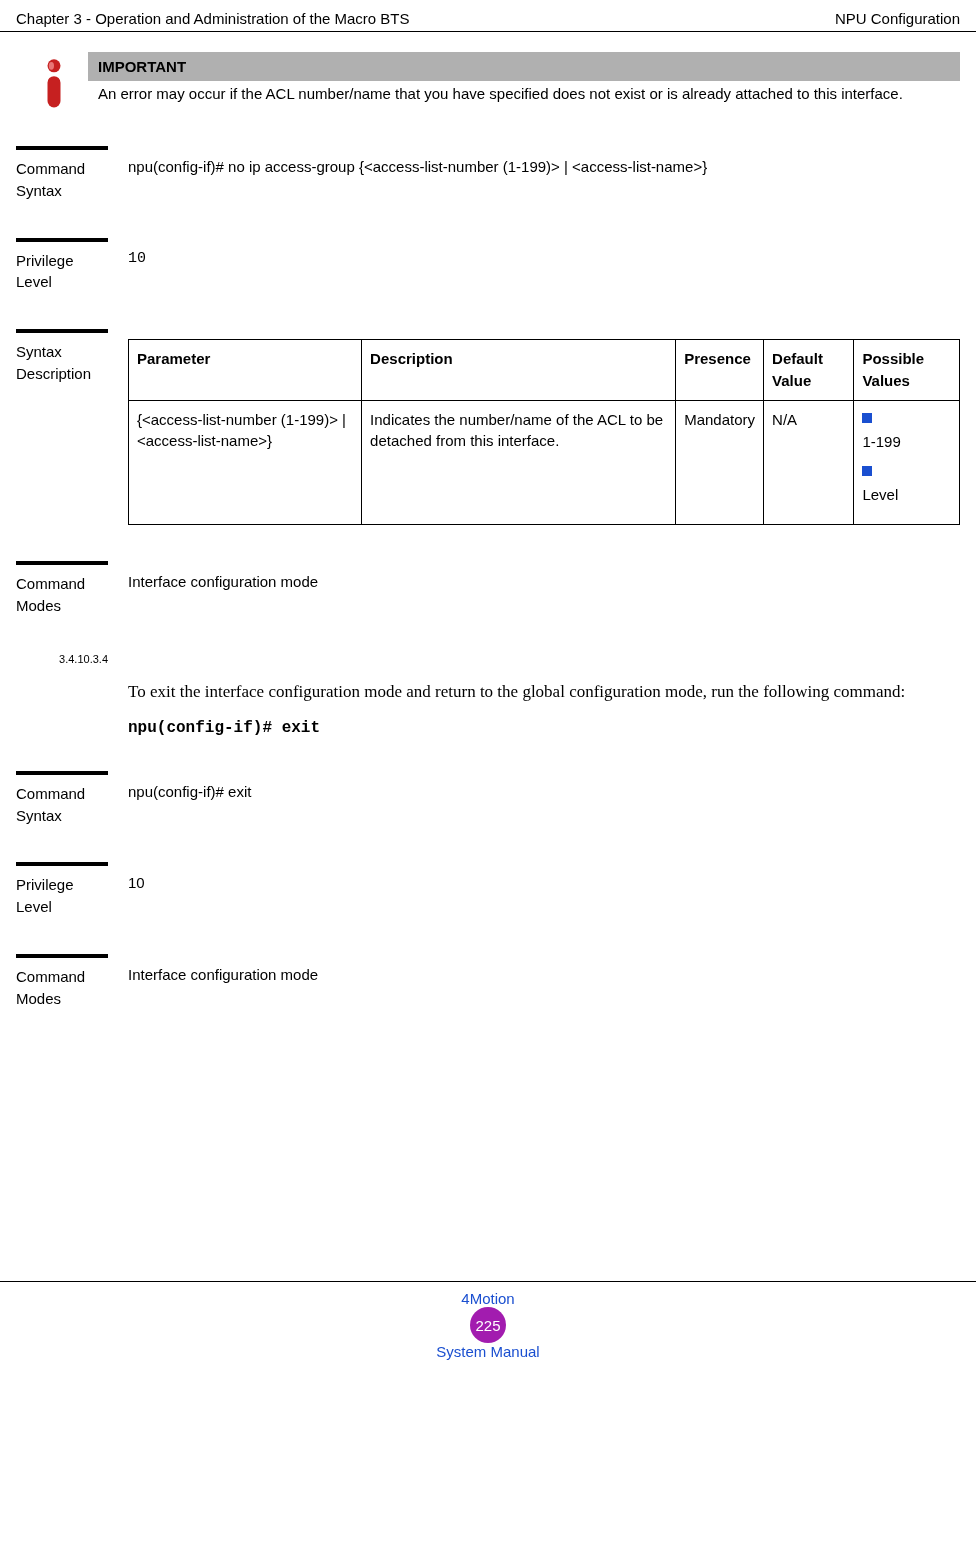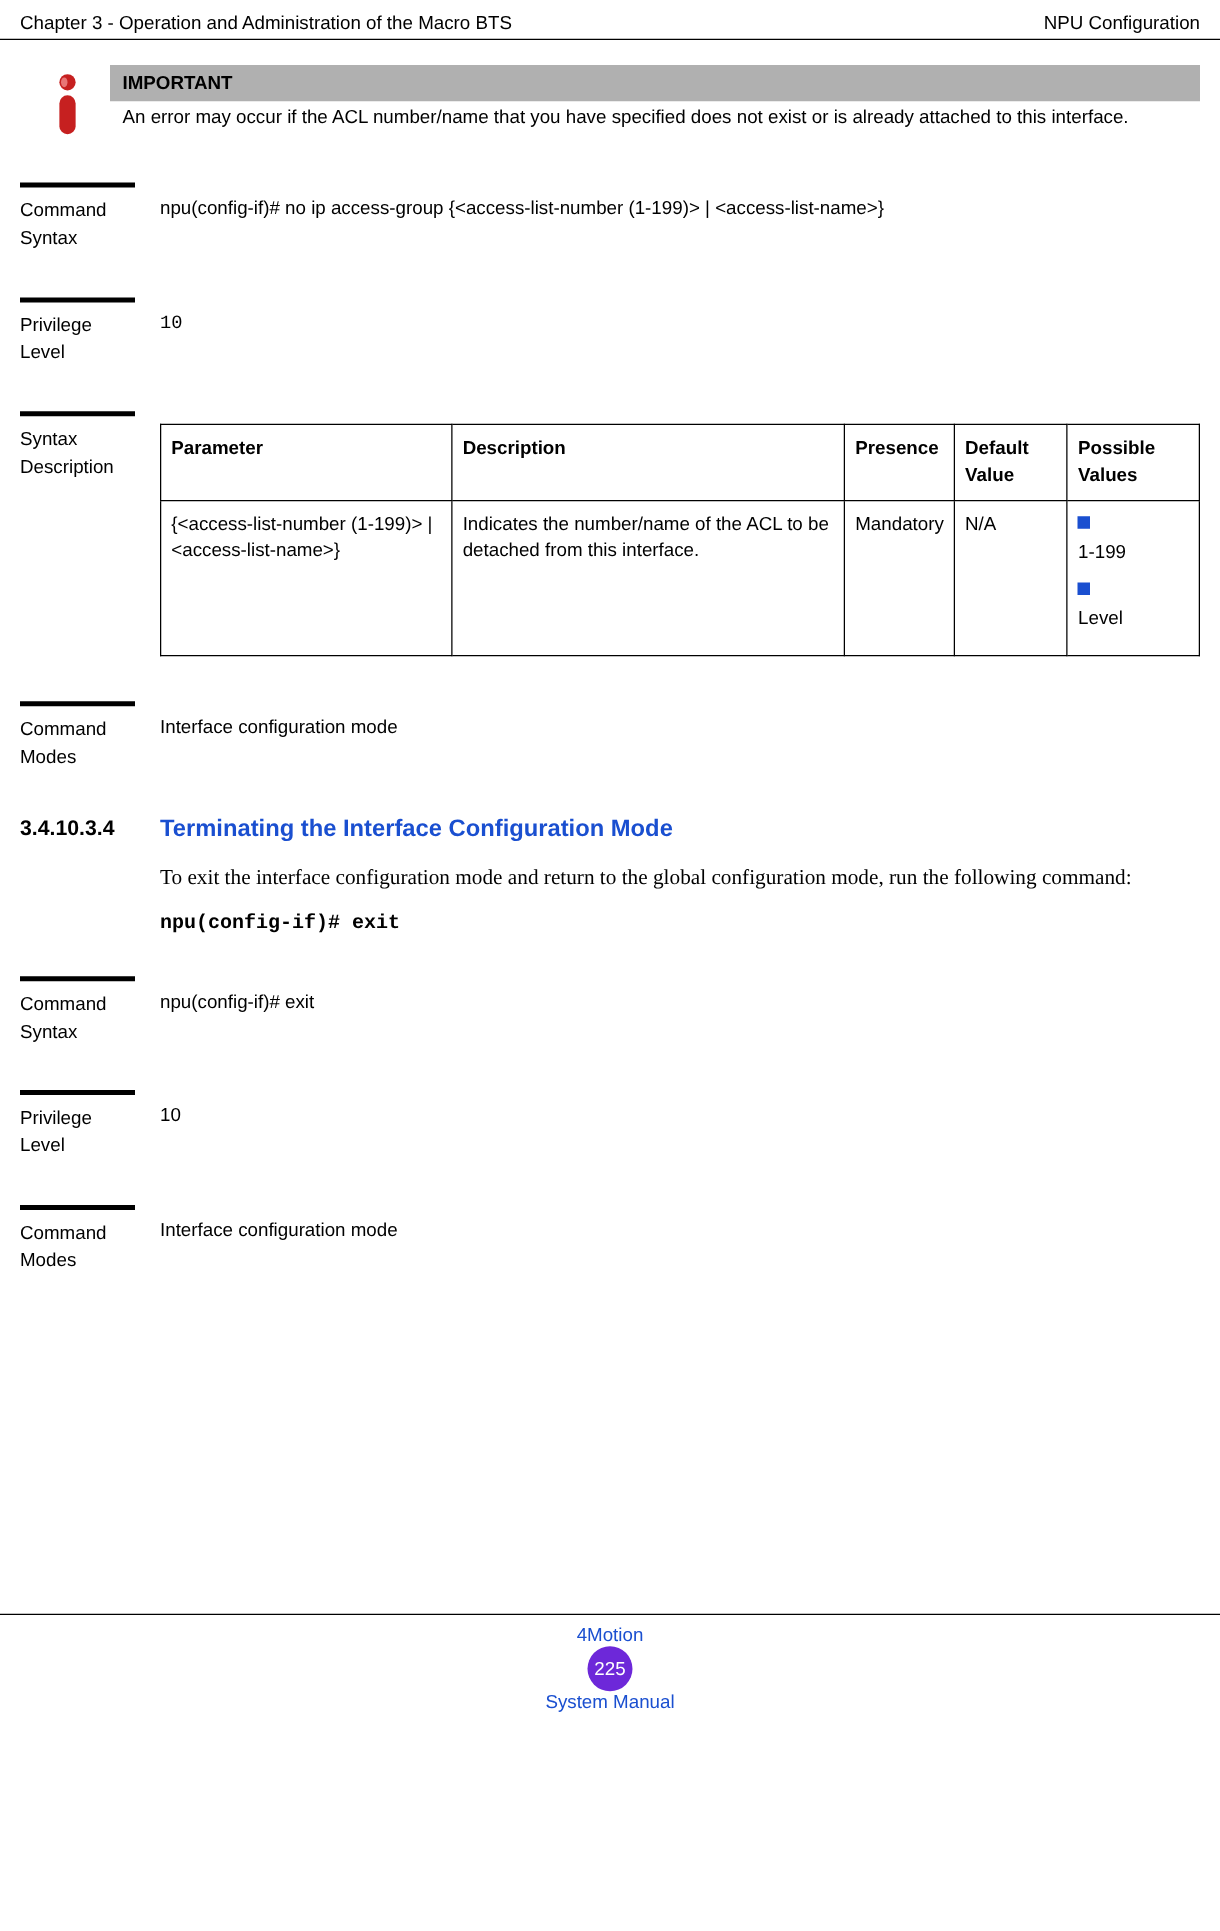--- a/index.html
+++ b/index.html
@@ -95,22 +95,23 @@
 
   .section-heading-row {
     display: flex;
     gap: 20px;
     margin-top: 30px;
     margin-bottom: 14px;
   }
   .section-num {
     width: 92px;
     flex-shrink: 0;
-    font-weight: bold;
-    font-size: 17px;
+    font-weight: normal;
+    font-size: 11px;
+    text-align: right;
   }
   .section-title {
     color: #1a4fd0;
     font-weight: bold;
     font-size: 19px;
   }
   .section-body {
     display: flex;
     gap: 20px;
     margin-bottom: 14px;
@@ -145,21 +146,21 @@
     flex-direction: column;
   }
   .footer-left, .footer-right {
     color: #1a4fd0;
     font-size: 15px;
   }
   .footer-center {
     width: 36px;
     height: 36px;
     border-radius: 50%;
-    background: #6d28d9;
+    background: #a21caf;
     color: #fff;
     display: flex;
     align-items: center;
     justify-content: center;
     font-size: 15px;
   }
 </style>
 </head>
 <body>
 
@@ -229,21 +230,20 @@
     </div>
   </div>
 
   <div class="cmd-row">
     <div class="cmd-label-col">Command Modes</div>
     <div class="cmd-value-col">Interface configuration mode</div>
   </div>
 
   <div class="section-heading-row">
     <div class="section-num">3.4.10.3.4</div>
-    <div class="section-title">Terminating the Interface Configuration Mode</div>
   </div>
   <div class="section-body">
     <div class="spacer"></div>
     <div class="text">To exit the interface configuration mode and return to the global configuration mode, run the following command:</div>
   </div>
   <div class="section-code">
     <div class="spacer"></div>
     <div class="code">npu(config-if)# exit</div>
   </div>
 

